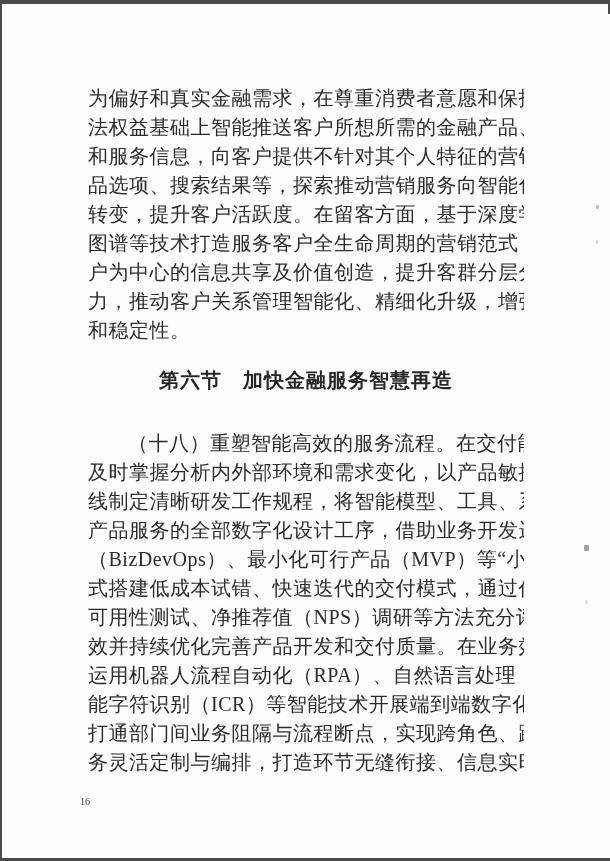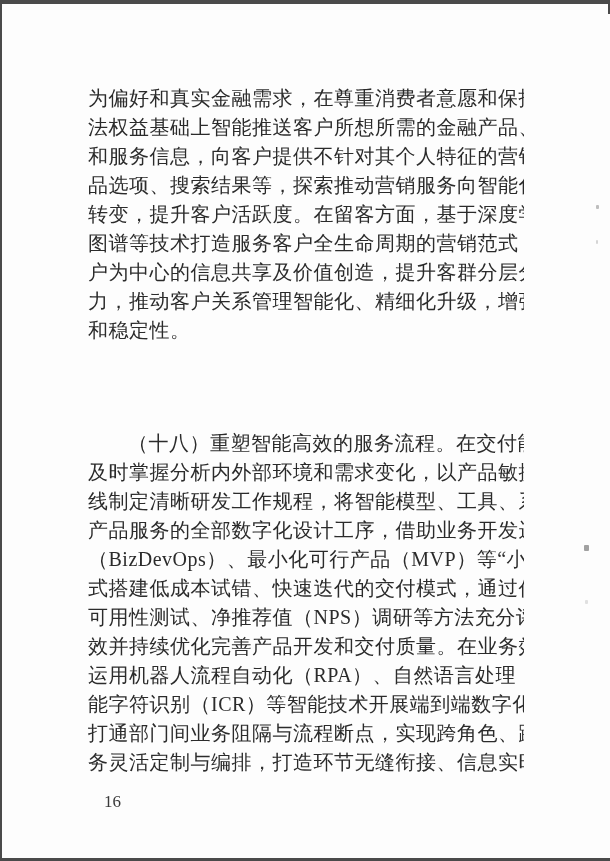--- a/index.html
+++ b/index.html
@@ -59,22 +59,22 @@
     font-size: 20px;
     line-height: 29px;
     font-weight: 600;
     letter-spacing: 1px;
     color: #262626;
   }
 
   .page-number {
     position: absolute;
     top: 793px;
-    left: 104px;
-    font-size: 17px;
+    left: 80px;
+    font-size: 10px;
     line-height: 18px;
     color: #3a3a3a;
   }
 
   
   .speck { position: absolute; background: #8a8a8a; border-radius: 1px; }
   .speck.s1 { left: 596px; top: 205px; width: 3px; height: 4px; opacity: .55; }
   .speck.s2 { left: 596px; top: 240px; width: 2px; height: 4px; opacity: .35; }
   .speck.s3 { left: 584px; top: 545px; width: 5px; height: 6px; opacity: .8; }
   .speck.s4 { left: 585px; top: 600px; width: 3px; height: 4px; opacity: .25; }
@@ -94,20 +94,21 @@
     <div class="line">法权益基础上智能推送客户所想所需的金融产品、理财知识</div>
     <div class="line">和服务信息，向客户提供不针对其个人特征的营销内容、产</div>
     <div class="line">品选项、搜索结果等，探索推动营销服务向智能化、人性化</div>
     <div class="line">转变，提升客户活跃度。在留客方面，基于深度学习、知识</div>
     <div class="line">图谱等技术打造服务客户全生命周期的营销范式，强化以客</div>
     <div class="line">户为中心的信息共享及价值创造，提升客群分层分类经营能</div>
     <div class="line">力，推动客户关系管理智能化、精细化升级，增强客户黏性</div>
     <div class="line short">和稳定性。</div>
   </div>
 
+  <div class="heading">第六节　加快金融服务智慧再造</div>
 
   <div class="para para2">
     <div class="line indent">（十八）重塑智能高效的服务流程。在交付能力方面，</div>
     <div class="line">及时掌握分析内外部环境和需求变化，以产品敏捷交付为主</div>
     <div class="line">线制定清晰研发工作规程，将智能模型、工具、系统贯穿于</div>
     <div class="line">产品服务的全部数字化设计工序，借助业务开发运维一体化</div>
     <div class="line">（BizDevOps）、最小化可行产品（MVP）等“小步快跑”方</div>
     <div class="line">式搭建低成本试错、快速迭代的交付模式，通过仿真模拟、</div>
     <div class="line">可用性测试、净推荐值（NPS）调研等方法充分评估应用成</div>
     <div class="line">效并持续优化完善产品开发和交付质量。在业务效率方面，</div>

